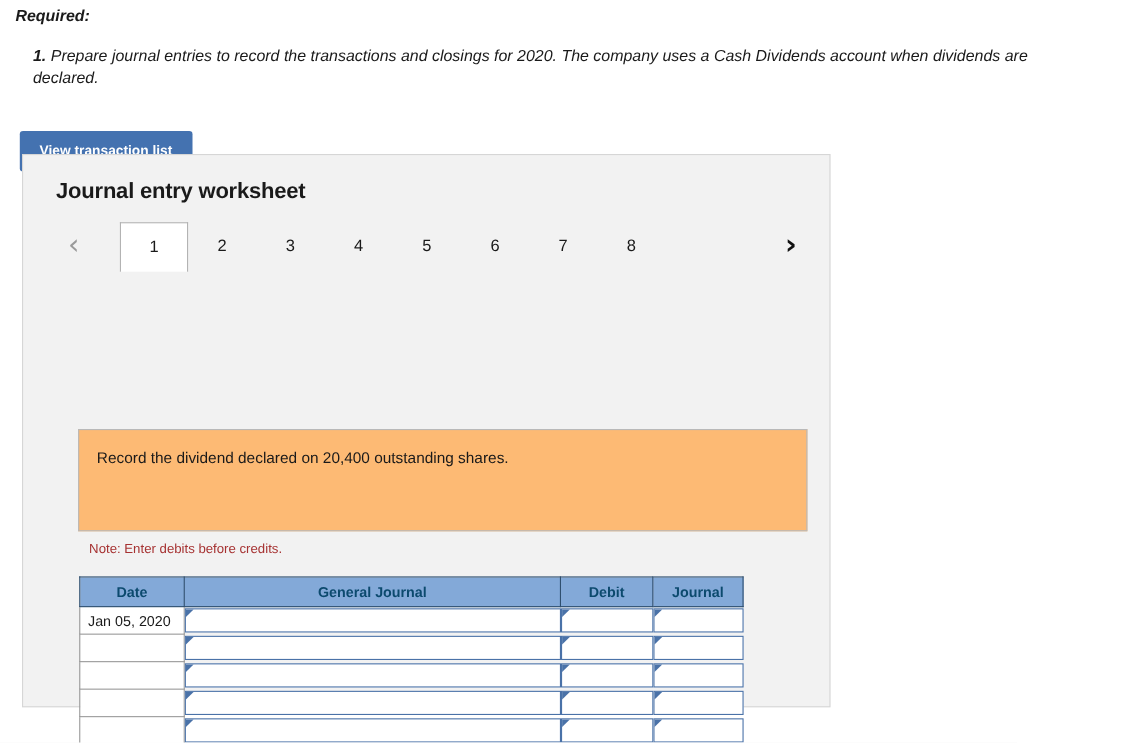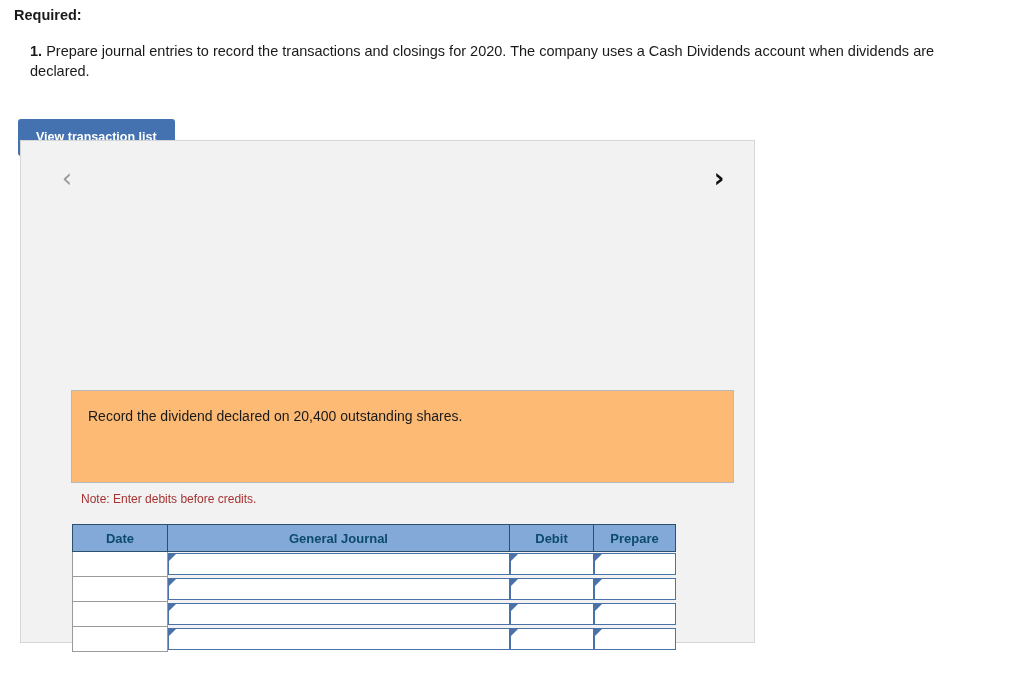--- a/index.html
+++ b/index.html
@@ -13,20 +13,21 @@
     font-family: "Liberation Sans", sans-serif;
     color: #1a1a1a;
     -webkit-font-smoothing: antialiased;
     position: relative;
     overflow: hidden;
   }
 
   
   .required-block {
     padding: 6px 14px 0 14px;
+    font-style: italic;
   }
   .required-title {
     font-size: 14.5px;
     font-weight: bold;
     line-height: 19px;
     margin: 0 0 1px 0;
   }
   .required-text {
     font-size: 14.5px;
     line-height: 20px;
@@ -224,23 +225,25 @@
     <span>Prepare journal entries to record the transactions and closings for 2020. The company uses a Cash Dividends account when dividends are declared.</span>
   </p>
 </div>
 
 <div class="vt-wrap">
   <button class="btn">View transaction list</button>
 </div>
 
 <div class="panel">
 
+  <div class="panel-title">Journal entry worksheet</div>
 
   <div class="tabs-row">
     <div class="chev chev-left">‹</div>
+    <div class="tab-list" id="tab-list"><div class="tab active">1</div><div class="tab">2</div><div class="tab">3</div><div class="tab">4</div><div class="tab">5</div><div class="tab">6</div><div class="tab">7</div><div class="tab">8</div></div>
     <div class="chev chev-right">›</div>
   </div>
 
   <div class="prompt-box">
     <div class="prompt-text">Record the dividend declared on 20,400 outstanding shares.</div>
   </div>
 
   <div class="note">Note: Enter debits before credits.</div>
 
   <table class="jtable">
@@ -248,25 +251,37 @@
       <col class="col-date">
       <col class="col-gj">
       <col class="col-debit">
       <col class="col-cred">
     </colgroup>
     <thead>
       <tr>
         <th>Date</th>
         <th>General Journal</th>
         <th>Debit</th>
-        <th>Prepare</th>
+        <th>Journal</th>
       </tr>
     </thead>
     <tbody id="jtable-body">
         <tr>
+          <td class="date-cell">Jan 05, 2020</td>
+          <td class="field-cell">
+            <div class="field"></div>
+          </td>
+          <td class="field-cell">
+            <div class="field"></div>
+          </td>
+          <td class="field-cell">
+            <div class="field"></div>
+          </td>
+        </tr>
+        <tr>
           <td class="date-cell"></td>
           <td class="field-cell">
             <div class="field"></div>
           </td>
           <td class="field-cell">
             <div class="field"></div>
           </td>
           <td class="field-cell">
             <div class="field"></div>
           </td>

